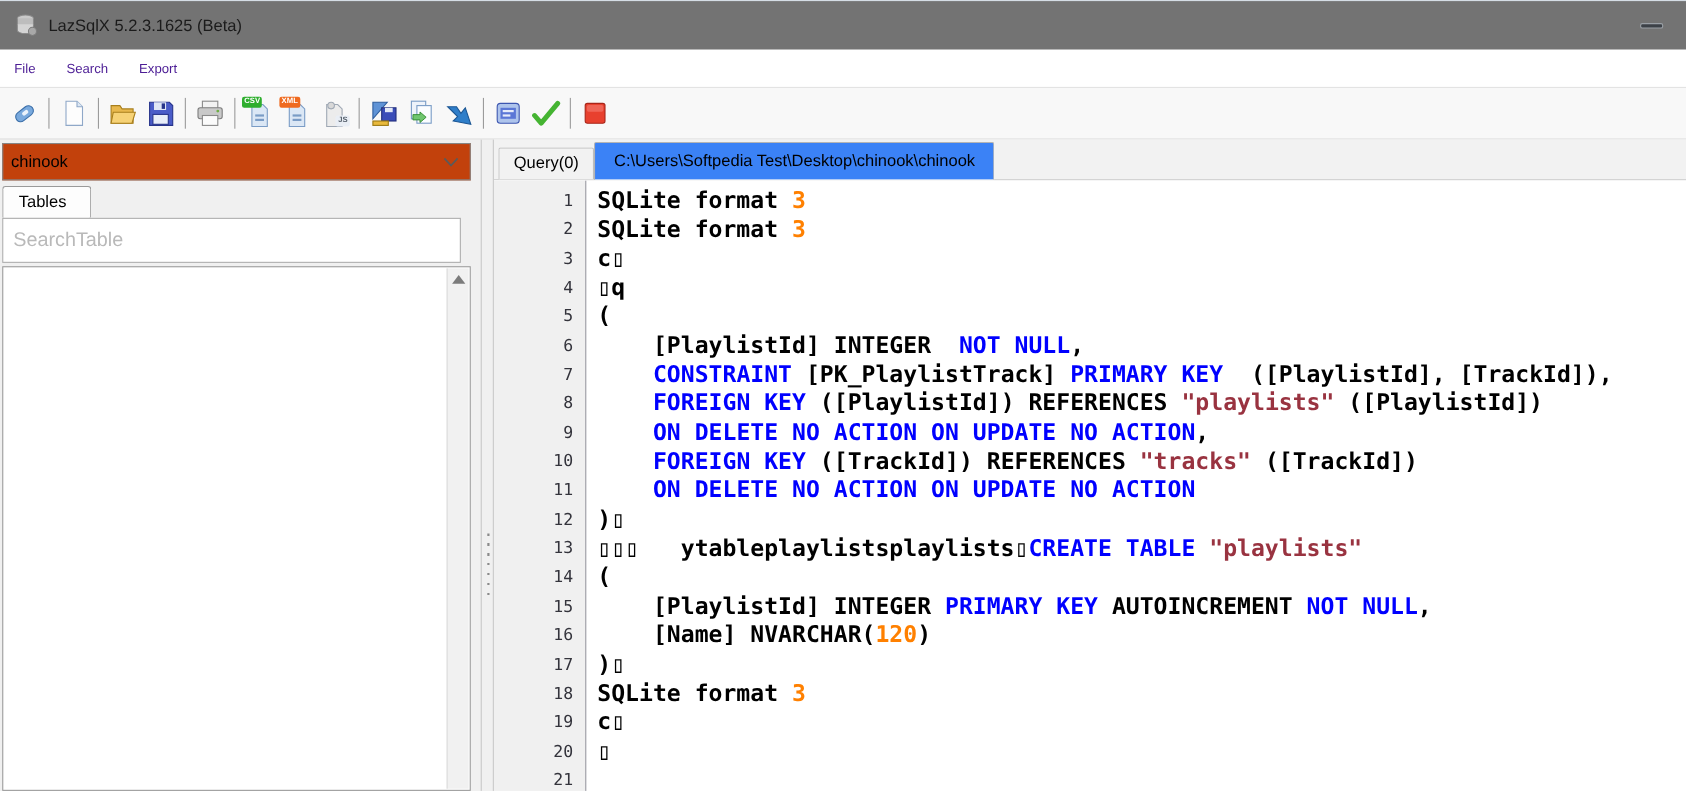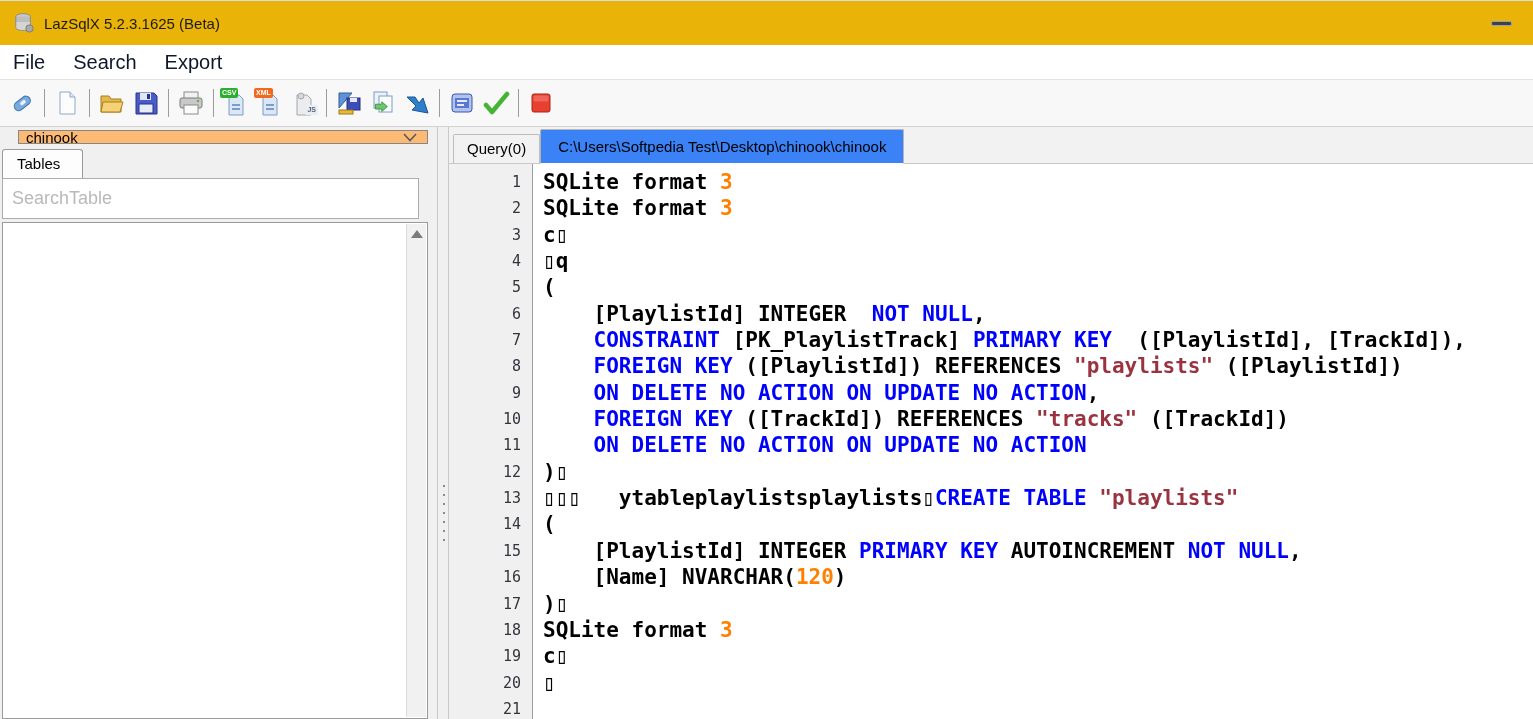--- a/index.html
+++ b/index.html
@@ -1,51 +1,51 @@
 <!DOCTYPE html>
 <html style="--c-kw: #0000ff; --c-str: #993340; --c-num: #ff8000; --c-plain: #000000;"><head>
 <meta charset="utf-8">
 <style>
   * { margin:0; padding:0; box-sizing:border-box; }
   html,body { width:1533px; height:719px; overflow:hidden;
     font-family:"Liberation Sans", sans-serif; background:#fff; }
 
   
-  .titlebar { height:45px; background:#eab308; border-top:1px solid #d5dde5;
+  .titlebar { height:45px; background:#737373; border-top:1px solid #d5dde5;
     display:flex; align-items:center; padding-left:13px; position:relative; }
   .app-icon { width:22px; height:22px; margin-right:9px; }
   .title-text { font-size:15px; color:#1b1b1b; }
   .btn-minimize { position:absolute; right:21px; top:20px; width:21px; height:5px;
     background:#3c4147; border:1px solid #9aa0a6; border-radius:2px; }
 
   
   .menubar { height:35px; background:#ffffff; border-bottom:1px solid #e3e3e3;
     display:flex; align-items:center; padding-left:4px; }
-  .menu-item { font-size:20px; color:#0f172a; padding:4px 14px; cursor:default; }
+  .menu-item { font-size:12px; color:#4c1d95; padding:4px 14px; cursor:default; }
   .menu-item:first-child { padding-left:9px; }
 
   
   .toolbar { height:47px; background:#f8f8f8; border-bottom:1px solid #d2d2d2;
     display:flex; align-items:center; padding-left:5px; }
   .tb-btn { width:34px; height:34px; display:flex; align-items:center; justify-content:center; }
   .tb-sep { width:1px; height:28px; background:#9b9b9b; margin:0 5px; }
   .doc-badge { position:absolute; top:-1px; left:-2px; font-size:7px; font-weight:bold;
     color:#fff; padding:1px 2px; border-radius:2px; line-height:8px; letter-spacing:0; }
   .icon-wrap { position:relative; width:28px; height:28px; display:flex;
     align-items:center; justify-content:center; }
 
   
   .main { display:flex; height:592px; background:#f0f0f0; }
 
   
   .left-panel { width:437px; background:#f0f0f0; display:flex; flex-direction:column;
     padding:3px 9px 0 2px; }
-  .db-combo { height:14px; background:#fdba74; border:1px solid #868686;
+  .db-combo { height:34px; background:#c2410c; border:1px solid #868686;
     display:flex; align-items:center; justify-content:space-between;
-    padding:0 10px 0 7px; margin-bottom:3px;margin-left:16px; }
+    padding:0 10px 0 7px; margin-bottom:3px; }
   .db-combo-value { font-size:15px; color:#000; }
   .left-tabstrip { height:31px; display:flex; align-items:flex-end; }
   .left-tab { background:#fdfdfd; border:1px solid #9a9a9a; border-bottom:none;
     border-radius:3px 3px 0 0; font-size:15px; color:#000; padding:5px 22px 6px 14px; }
   .search-input { height:41px; width:417px; border:1px solid #adadad; background:#fff;
     font-size:18px; font-family:"Liberation Sans",sans-serif; color:#222; padding:0 9px; outline:none; }
   .search-input::placeholder { color:#b9b9b9; }
   .table-list { flex:1; margin-top:3px; background:#fff; border:1px solid #9a9a9a;
     position:relative; }
   .list-scrollbar { position:absolute; top:1px; right:1px; bottom:1px; width:20px;

